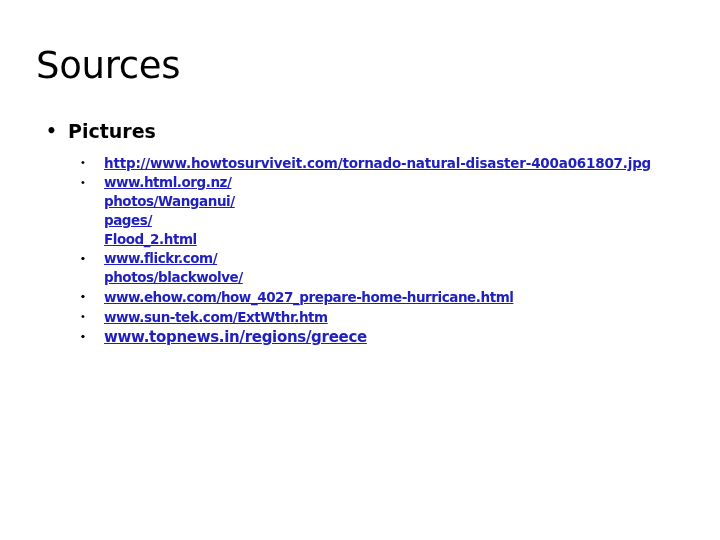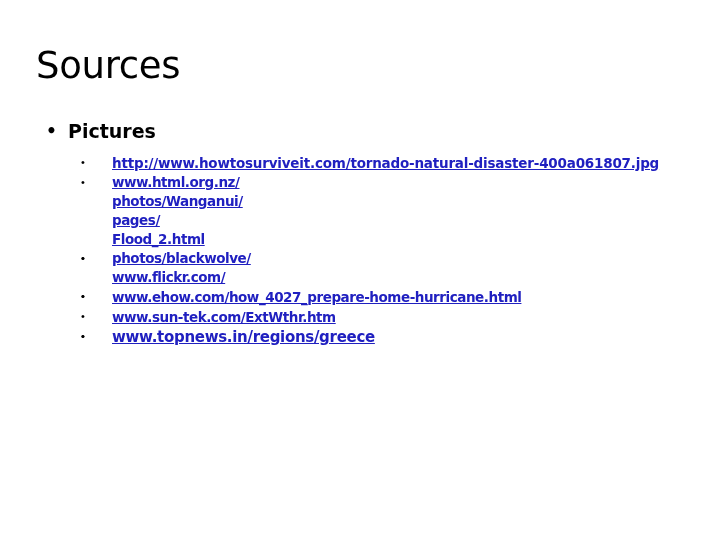--- a/index.html
+++ b/index.html
@@ -92,21 +92,20 @@
     font-family: "DejaVu Sans", sans-serif;
     font-size: 13.5px;
     font-weight: 700;
     color: #2020C0;
     text-decoration: underline;
     text-underline-offset: 1px;
     display: inline-block;
     line-height: 19px;
     letter-spacing: -0.45px;
     white-space: pre;
-    margin-left: 8px;
   }
   
   .link.strong {
     letter-spacing: -0.2px;
   }
   
   .link.small {
     font-size: 15px;
     letter-spacing: -0.3px;
     line-height: 17px;
@@ -128,21 +127,21 @@
 
     <div class="lvl1">
       <span class="bullet-dot">•</span>
       <span>Pictures</span>
     </div>
 
     <div class="lvl2-list" id="links-container">
         <div class="lvl2"><span class="bullet-dot">•</span><a class="link strong" href="#"><span class="link-line">http://www.howtosurviveit.com/tornado-natural-disaster-400a061807.jpg</span></a></div>
         <div class="lvl2"><span class="bullet-dot">•</span><a class="link" href="#"><span class="link-line">www.html.org.nz/</span><span class="link-line">photos/Wanganui/</span><span class="link-line">pages/</span><span class="link-line">Flood_2.html</span></a></div>
         <div class="lvl2"><span class="bullet-dot">•</span></div>
-        <div class="lvl2"><span class="bullet-dot">•</span><a class="link" href="#"><span class="link-line">photos/blackwolve/</span><span class="link-line">www.flickr.com/</span></a></div>
+        <div class="lvl2"><span class="bullet-dot">•</span><a class="link" href="#"><span class="link-line">www.flickr.com/</span><span class="link-line">photos/blackwolve/</span></a></div>
         <div class="lvl2"><span class="bullet-dot">•</span></div>
         <div class="lvl2"><span class="bullet-dot">•</span><a class="link" href="#"><span class="link-line">www.ehow.com/how_4027_prepare-home-hurricane.html</span></a></div>
         <div class="lvl2"><span class="bullet-dot">•</span><a class="link" href="#"><span class="link-line">www.sun-tek.com/ExtWthr.htm</span></a></div>
         <div class="lvl2"><span class="bullet-dot">•</span></div>
         <div class="lvl2"><span class="bullet-dot">•</span><a class="link small" href="#"><span class="link-line">www.topnews.in/regions/greece</span></a></div>
       </div>
 
   </div>
 </div>
 

